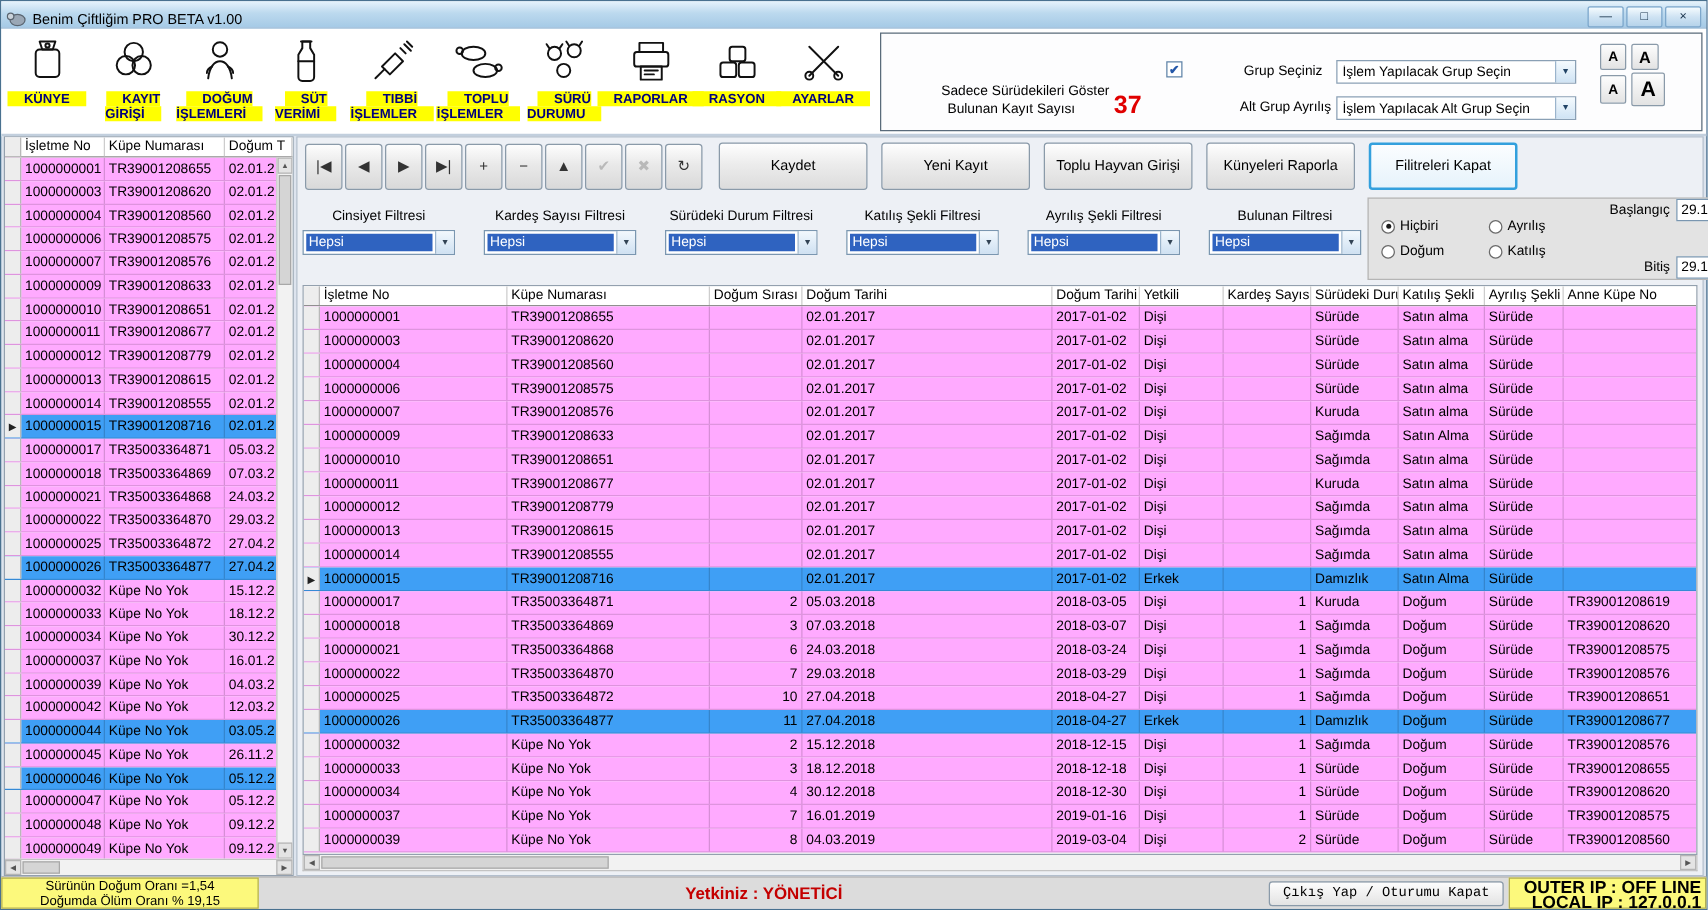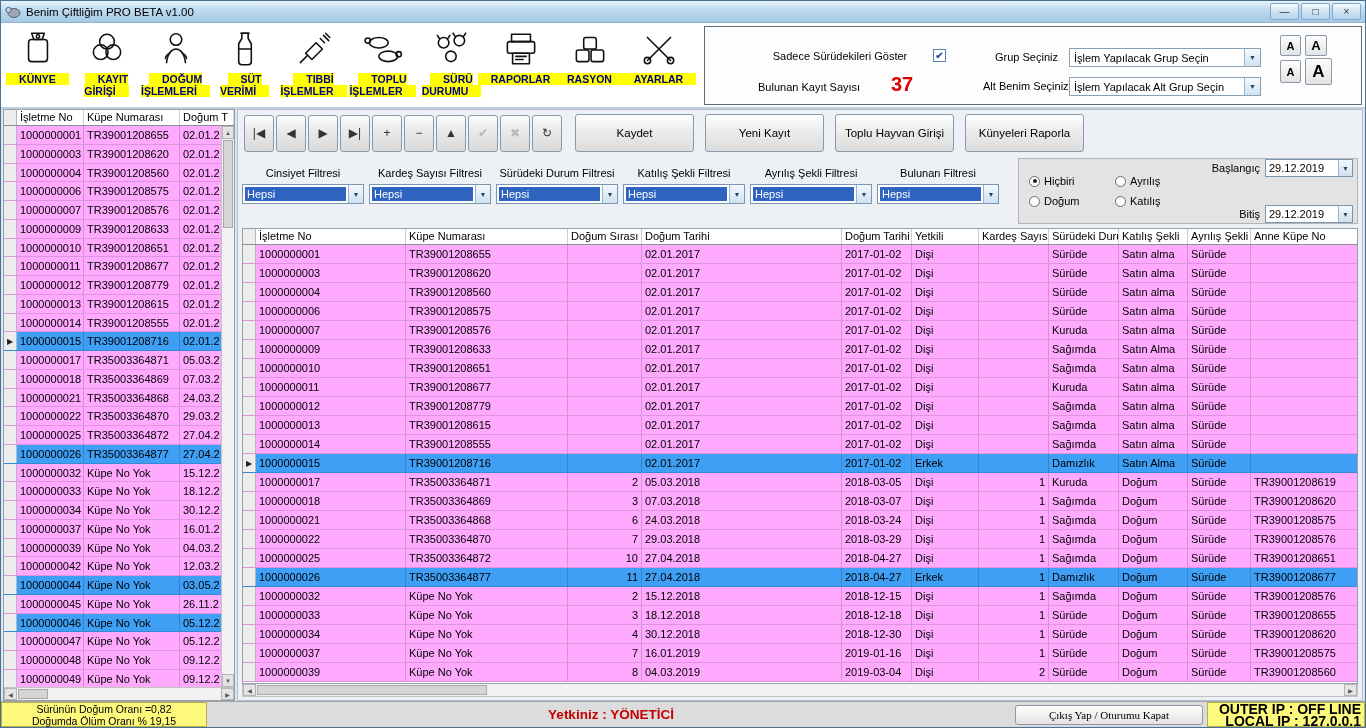--- a/index.html
+++ b/index.html
@@ -1,20 +1,20 @@
 <!DOCTYPE html>
 <html><head>
 <meta charset="utf-8">
 <style>
   *{margin:0;padding:0;box-sizing:border-box}
   html,body{width:1366px;height:728px;overflow:hidden;font-family:"Liberation Sans",sans-serif;font-size:11px;color:#000;background:#dde4ee}
   .window{position:absolute;inset:0;border:1px solid #49718f;display:flex;flex-direction:column;background:#dde4ee}
 
   
-  .titlebar{height:22px;background:linear-gradient(#e6f3fc,#bcd9ee 45%,#a5cae6);display:flex;align-items:center;padding:0 4px;border-bottom:1px solid #8fb4d4;flex:0 0 auto}
+  .titlebar{height:22px;background:linear-gradient(#e6f3fc,#bcd9ee 45%,#a5cae6);display:flex;align-items:flex-end;padding:0 4px;border-bottom:1px solid #8fb4d4;flex:0 0 auto}
   .app-icon{width:16px;height:14px;margin-right:5px;flex:0 0 auto}
   .title-text{font-size:11.5px}
   .title-spacer{flex:1}
   .win-btn{width:29px;height:17px;margin-left:2px;border:1px solid #7da7cb;border-radius:2px;background:linear-gradient(#f5fbfe,#cfe3f3 50%,#b6d3ea);display:flex;align-items:center;justify-content:center;font-size:10px;color:#17314a;cursor:pointer}
 
   
   .toolbar{height:86px;background:#fff;border-bottom:2px solid #c2cfdd;position:relative;display:flex;padding:2px 0 0 2px;flex:0 0 auto}
   .tb-item{width:69px;display:flex;flex-direction:column;align-items:center;cursor:pointer}
   .tb-icon{height:48px;display:flex;align-items:center;justify-content:center}
   .tb-icon svg{stroke:#111;stroke-width:1.5;fill:none;stroke-linejoin:round;stroke-linecap:round}
@@ -92,21 +92,21 @@
   .g0{width:150px}.g1{width:162px}.g2{width:74px}.g3{width:200px}.g4{width:70px}.g5{width:67px}
   .g6{width:70px}.g7{width:70px}.g8{width:69px}.g9{width:63px}.g10{flex:1;border-right:none}
   .grow .g2,.grow .g6{text-align:right}
   .main-hscroll{margin:0 4px 3px;flex:0 0 auto;border:1px solid #c3c3c3;border-top:none}
 
   
   .statusbar{height:26px;background:#dcdcdc;border-top:1px solid #a5a5a5;display:flex;align-items:center;flex:0 0 auto}
   .stat-yellow{background:#fcf97c;border:1px solid #b3ae52;height:100%;font-size:10.5px;line-height:11.5px;padding:1px 3px}
   .stat-left{width:206px;text-align:center}
   .stat-role{flex:1;text-align:center;color:#c40000;font-weight:bold;font-size:13.5px}
-  .logout-btn{width:188px;height:20px;margin-right:4px;border:1px solid #8a9aa9;border-radius:3px;background:linear-gradient(#fdfdfd,#e3e3e3);font-size:11px;font-family:Liberation Serif, serif;cursor:pointer}
+  .logout-btn{width:188px;height:20px;margin-right:4px;border:1px solid #8a9aa9;border-radius:3px;background:linear-gradient(#fdfdfd,#e3e3e3);font-size:11px;font-family:Liberation Mono, monospace;cursor:pointer}
   .stat-ip{width:158px;text-align:right;font-weight:bold;font-size:14px}
 </style>
 </head>
 <body>
 
 <div class="window">
 
   <div class="titlebar">
     <svg class="app-icon" viewBox="0 0 16 14">
         <ellipse cx="9" cy="8" rx="6" ry="4.5" fill="#9aa7b5" stroke="#5a6570"></ellipse>
@@ -219,31 +219,31 @@
             <path d="M9 31L31 9"></path>
             <path d="M9 9l22 22"></path>
             <circle cx="9" cy="31" r="3"></circle>
             <circle cx="31" cy="31" r="3"></circle>
           </svg>
         </span>
       <span class="tb-label"><span class="hl">AYARLAR</span></span>
     </div>
 
     <div class="top-panel">
-      <span class="abs tp-label" style="left:48px;top:23px;width:174px;text-align:center">Sadece Sürüdekileri Göster</span>
+      <span class="abs tp-label" style="left:48px;top:40px;width:174px;text-align:left">Sadece Sürüdekileri Göster</span>
       <span class="abs checkbox" style="left:228px;top:22px">✔</span>
       <span class="abs tp-label" style="left:53px;top:54px">Bulunan Kayıt Sayısı</span>
       <span class="abs count" style="left:186px;top:46px">37</span>
 
       <span class="abs tp-label" style="left:290px;top:24px;width:70px;text-align:left">Grup Seçiniz</span>
       <div class="abs gp-select" style="left:364px;top:21px;width:192px">
         <span class="gp-text">İşlem Yapılacak Grup Seçin</span>
         <span class="gp-arrow">▼</span>
       </div>
-      <span class="abs tp-label" style="left:278px;top:53px;width:82px;text-align:right">Alt Benim Seçiniz</span>
+      <span class="abs tp-label" style="left:278px;top:53px;width:82px;text-align:right">Alt Grup Ayrılış</span>
       <div class="abs gp-select" style="left:364px;top:50px;width:192px">
         <span class="gp-text">İşlem Yapılacak Alt Grup Seçin</span>
         <span class="gp-arrow">▼</span>
       </div>
 
       <span class="abs font-btn" style="left:575px;top:8px;width:21px;height:21px;font-size:11px">A</span>
       <span class="abs font-btn" style="left:600px;top:8px;width:22px;height:21px;font-size:13px">A</span>
       <span class="abs font-btn" style="left:575px;top:33px;width:21px;height:23px;font-size:11px">A</span>
       <span class="abs font-btn" style="left:600px;top:31px;width:27px;height:27px;font-size:17px">A</span>
     </div>
@@ -469,25 +469,26 @@
             <button class="navbtn">▲</button>
             <button class="navbtn dis">✔</button>
             <button class="navbtn dis">✖</button>
             <button class="navbtn">↻</button>
           </span>
         <span style="display:flex">
             <button class="actbtn">Kaydet</button>
             <button class="actbtn">Yeni Kayıt</button>
             <button class="actbtn">Toplu Hayvan Girişi</button>
             <button class="actbtn">Künyeleri Raporla</button>
+            <button class="actbtn active">Filitreleri Kapat</button>
           </span>
       </div>
 
       <div class="filterrow">
-        <div style="display:flex;gap:5px">
+        <div style="display:flex;gap:23px">
             <div class="fgroup">
               <div class="flabel">Cinsiyet Filtresi</div>
               <div class="fselect">
                 <span class="fsel-text">Hepsi</span>
                 <span class="fsel-arrow">▼</span>
               </div>
             </div>
             <div class="fgroup">
               <div class="flabel">Kardeş Sayısı Filtresi</div>
               <div class="fselect">
@@ -906,21 +907,21 @@
         <span class="scroll-btn">◀</span>
         <span class="hthumb" style="width:230px"></span>
         <span style="flex:1"></span>
         <span class="scroll-btn">▶</span>
       </div>
     </div>
   </div>
 
   <div class="statusbar">
     <div class="stat-yellow stat-left">
-      <div>Sürünün Doğum Oranı =0,82</div>
+      <div>Sürünün Doğum Oranı =1,54</div>
       <div>Doğumda Ölüm Oranı % 19,15</div>
     </div>
     <div class="stat-role">Yetkiniz : YÖNETİCİ</div>
     <button class="logout-btn">Çıkış Yap / Oturumu Kapat</button>
     <div class="stat-yellow stat-ip">
       <div>OUTER IP : OFF LINE</div>
       <div>LOCAL IP : 127.0.0.1</div>
     </div>
   </div>
 

